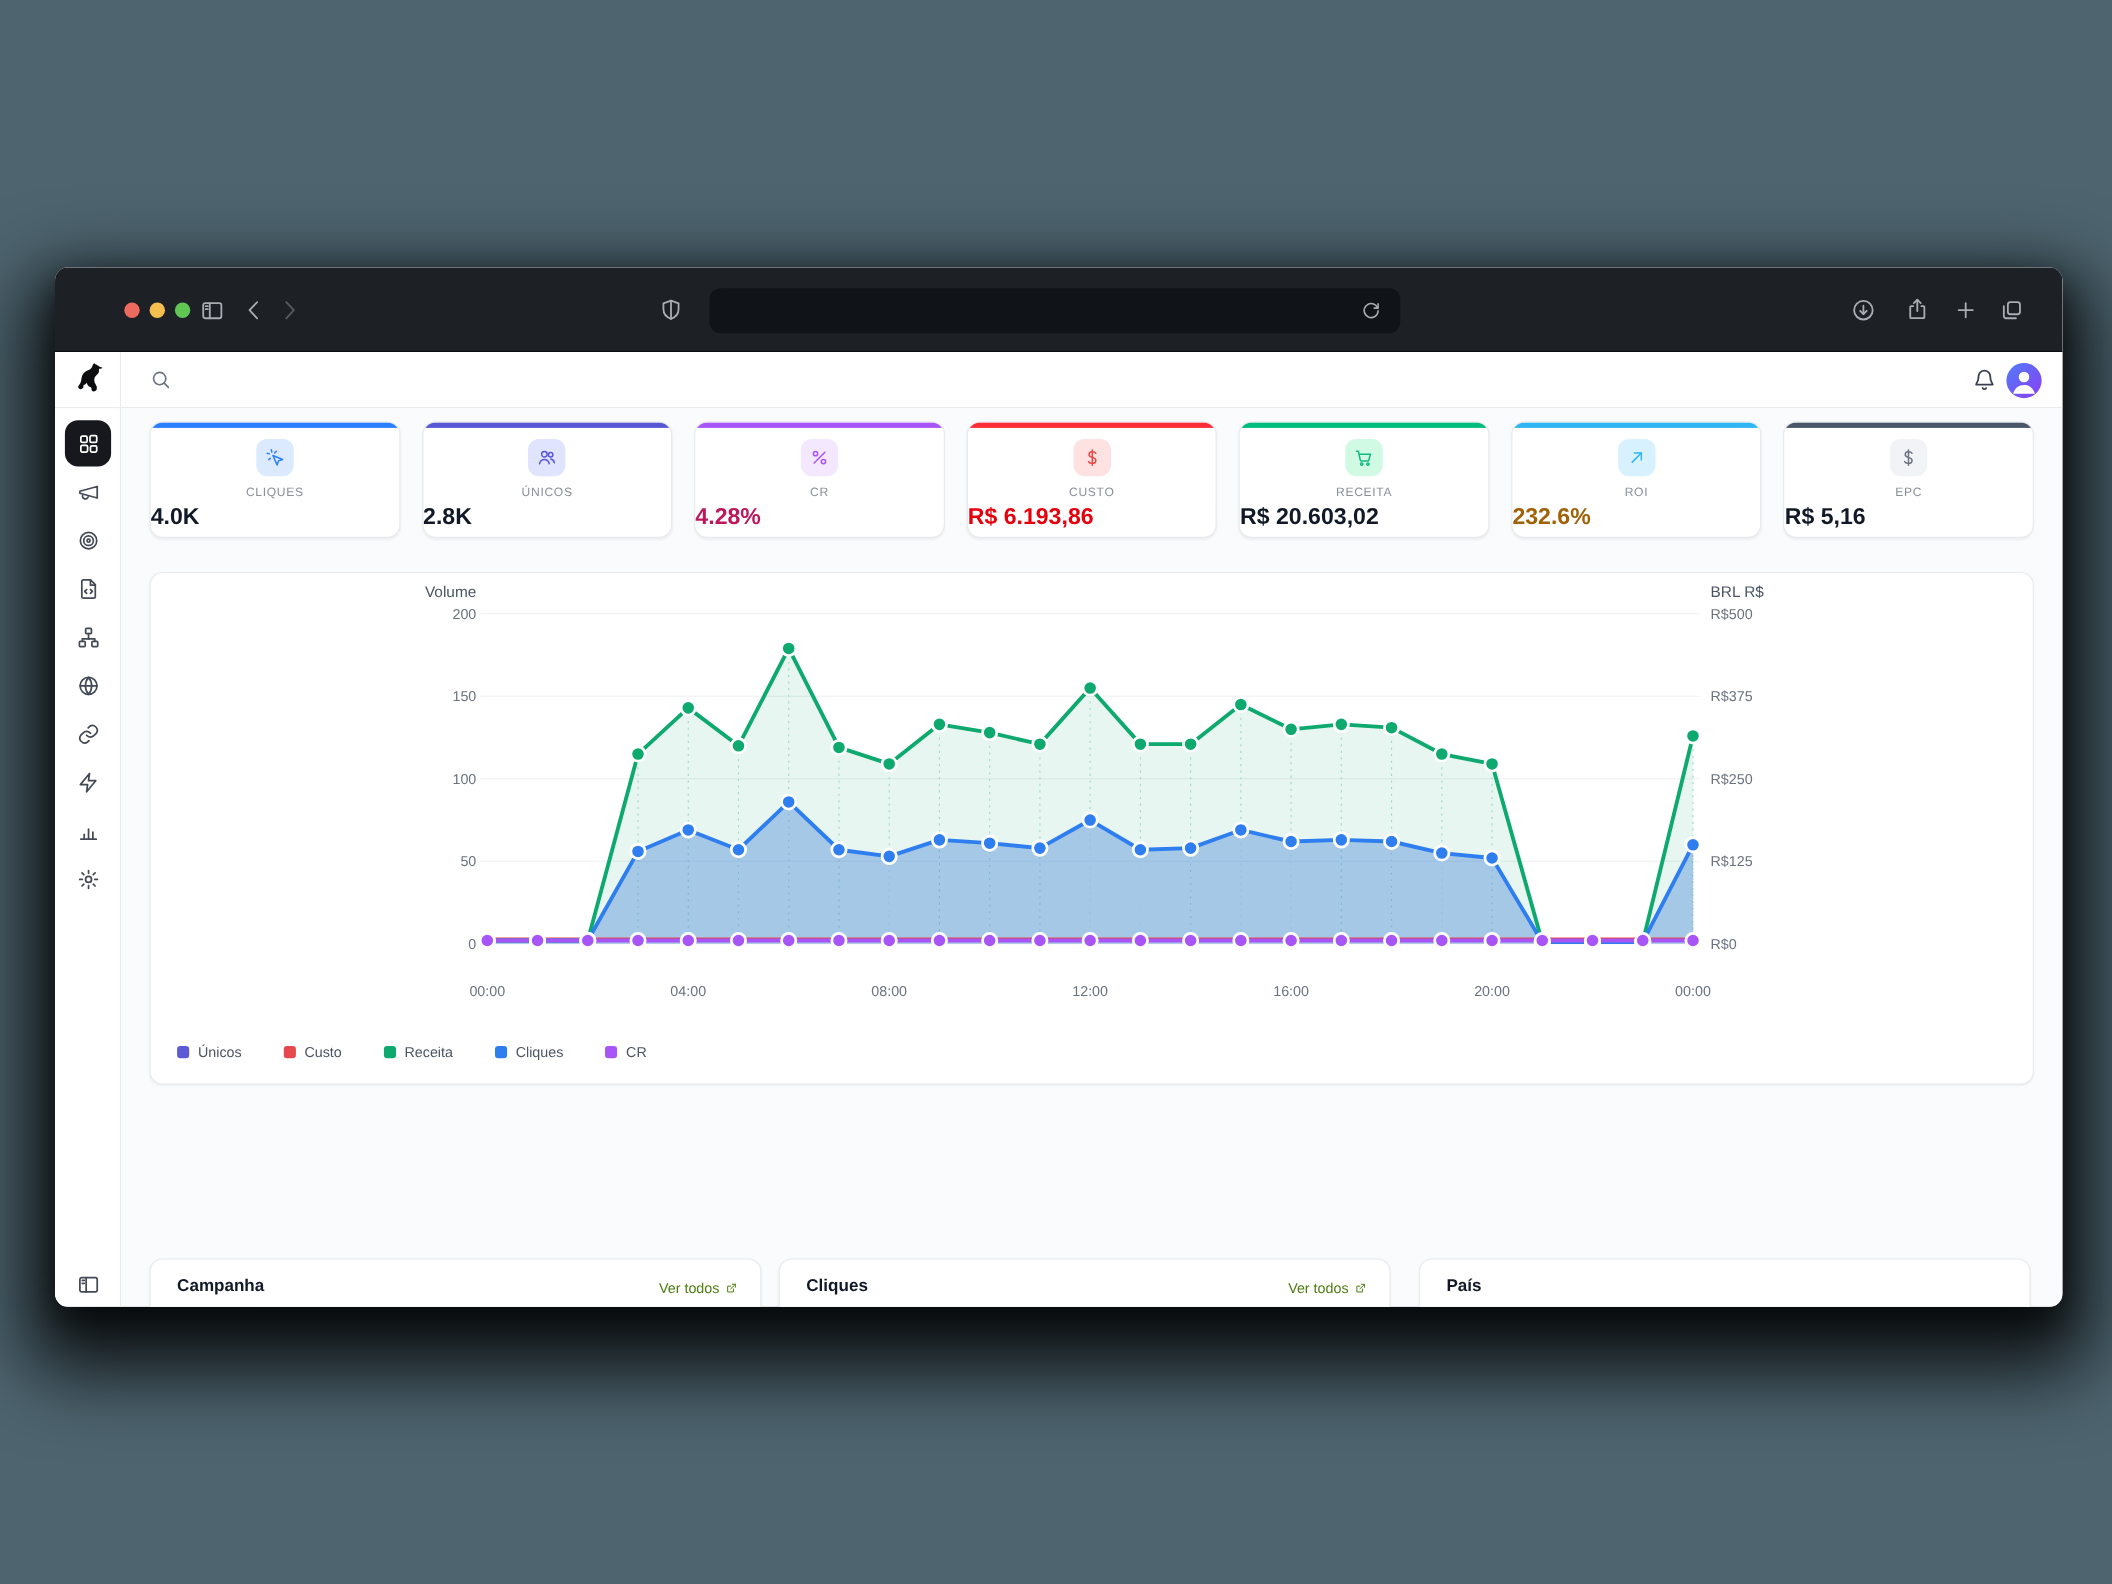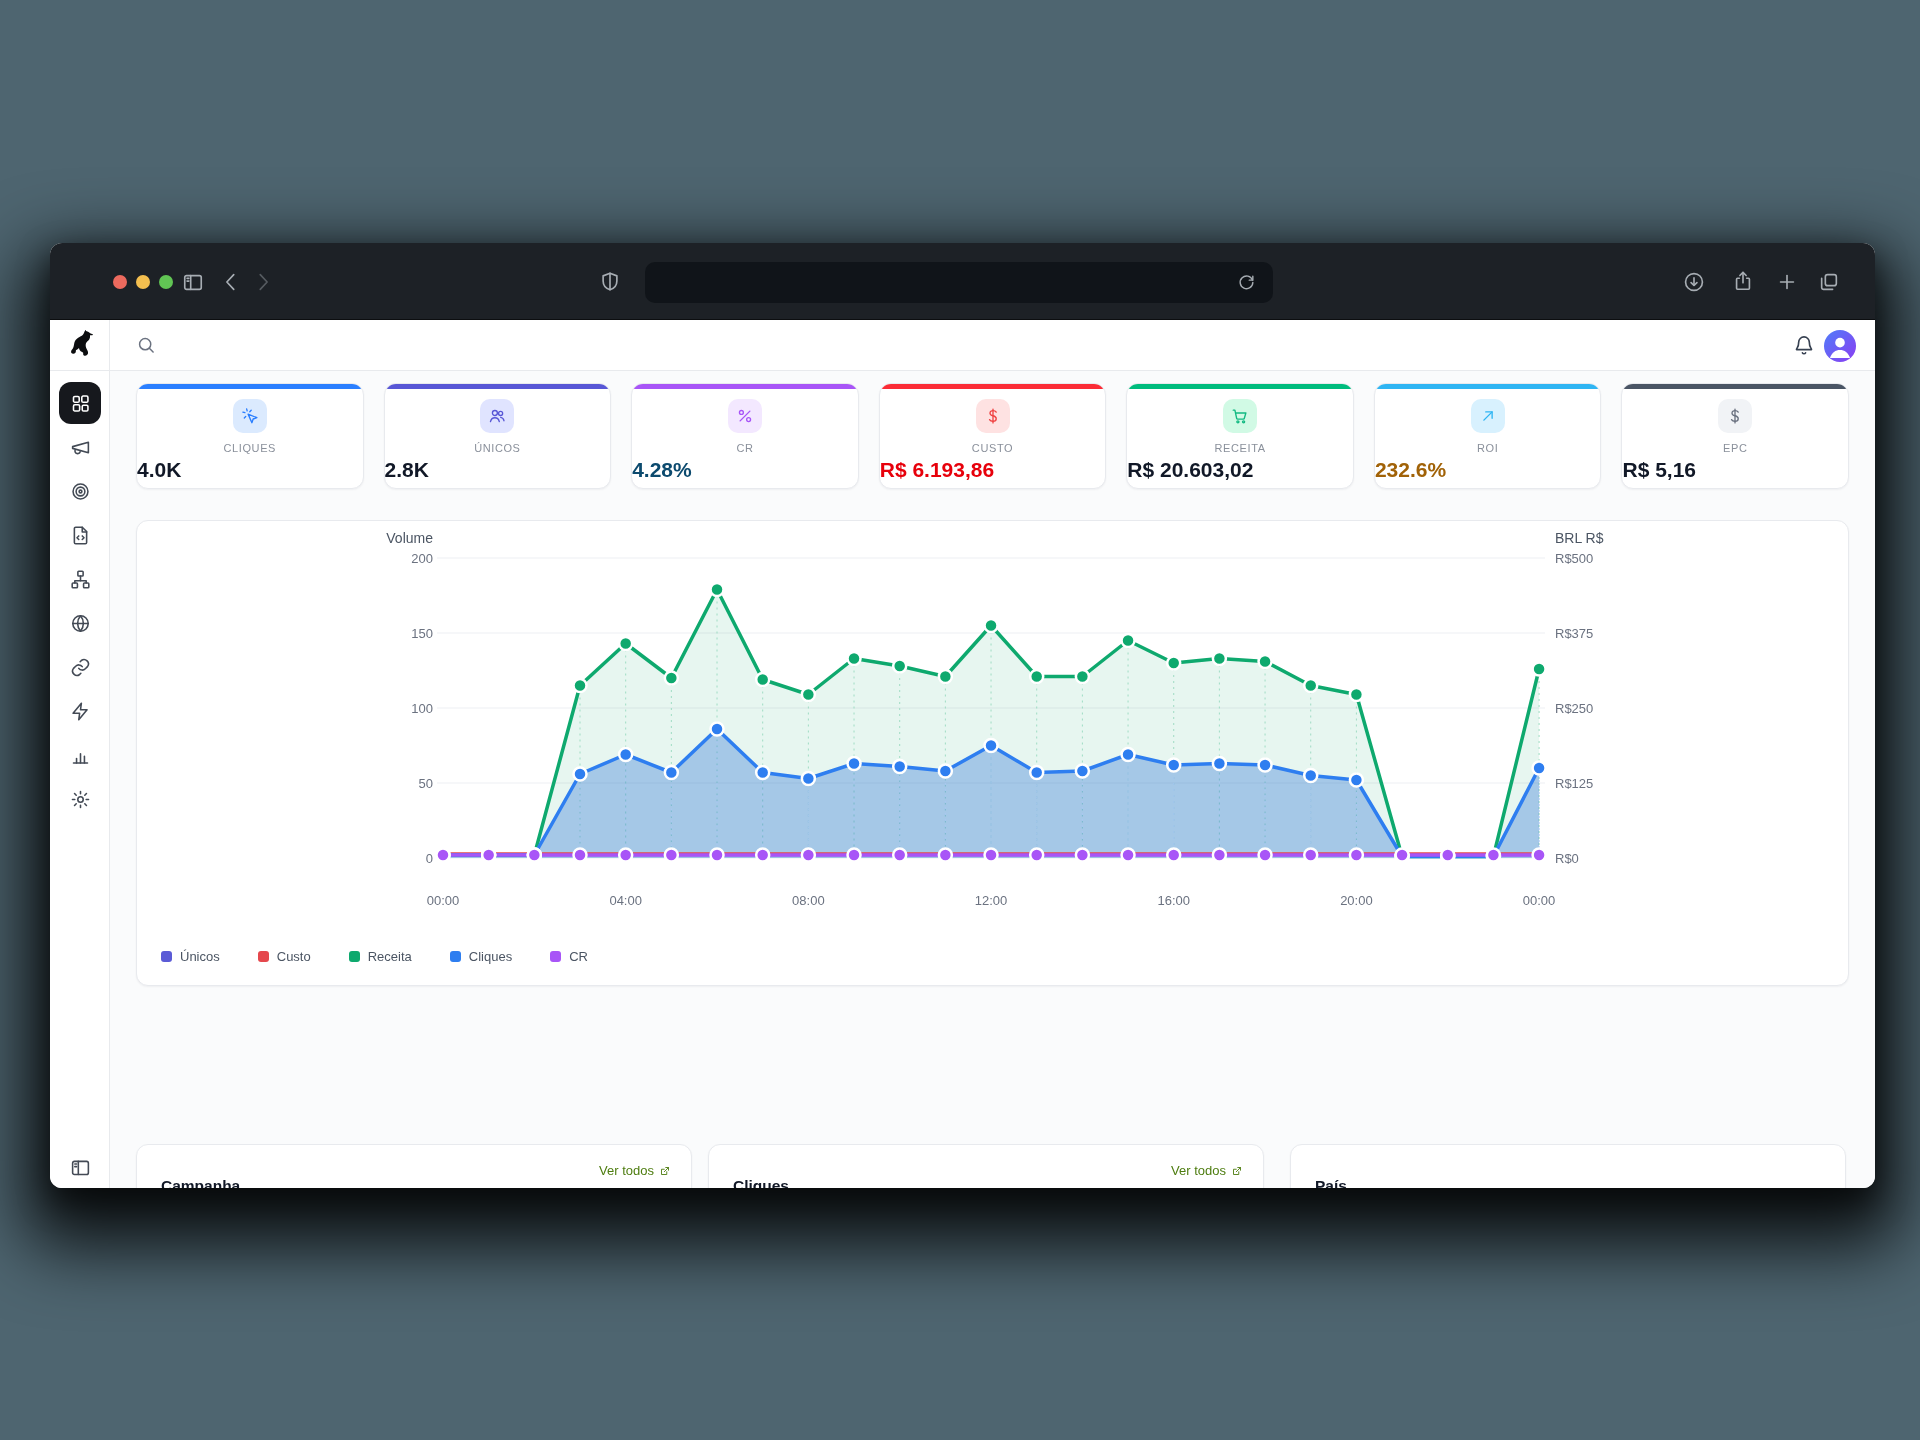--- a/index.html
+++ b/index.html
@@ -26,21 +26,21 @@
   .kpi .tile svg{width:18px;height:18px;}
   .kpi .lbl{position:absolute;top:58px;width:100%;text-align:center;font-size:11px;letter-spacing:.6px;color:#8a909b;}
   .kpi .val{position:absolute;top:74px;width:100%;font-size:21px;font-weight:700;color:#111827;}
   .chart-card{position:absolute;left:26px;top:149px;width:1713px;height:466px;background:#fff;border:1px solid #e8eaee;border-radius:12px;box-shadow:0 1px 2px rgba(16,24,40,.05);}
   .chart-card svg.plot{position:absolute;left:0;top:0;width:1713px;height:466px;}
   .legend{position:absolute;left:24px;top:428px;display:flex;gap:38px;align-items:center;}
   .legend .li{display:flex;align-items:center;gap:8px;font-size:13px;color:#4b5563;}
   .legend .dot{width:11px;height:11px;border-radius:3px;}
   .tables{position:absolute;left:0;top:0;width:100%;height:100%;}
   .tcard{position:absolute;top:773px;width:556px;height:178px;background:#fff;border:1px solid #e8eaee;border-radius:12px;box-shadow:0 1px 2px rgba(16,24,40,.05);overflow:hidden;}
-  .tcard .ttitle{position:absolute;left:24px;top:16px;font-size:15.5px;font-weight:700;color:#111827;margin-top:16px;}
+  .tcard .ttitle{position:absolute;left:24px;top:16px;font-size:15.5px;font-weight:700;color:#111827;}
   .tcard .tlink{position:absolute;right:20px;top:18px;font-size:13px;color:#4d7c0f;display:flex;align-items:center;gap:5px;cursor:pointer;}
   .tcard .tlink svg{width:12px;height:12px;}
   .avatar{position:absolute;width:32px;height:32px;border-radius:50%;background:linear-gradient(135deg,#4f7df9,#8b3df2);overflow:hidden;}
 </style>
 </head>
 <body>
 
 <div class="window">
 
   <div class="toolbar">
@@ -245,21 +245,21 @@
         <div class="kpi">
           <div class="accent" style="background:#a855f7"></div>
           <div class="tile" style="background:#f3e8ff;color:#a855f7">
             <svg viewBox="0 0 24 24" fill="none" stroke="currentColor" stroke-width="1.8" stroke-linecap="round" stroke-linejoin="round">
               <path d="M18.5 5.5l-13 13"></path>
               <circle cx="7.2" cy="7.2" r="2.6"></circle>
               <circle cx="16.8" cy="16.8" r="2.6"></circle>
             </svg>
           </div>
           <div class="lbl">CR</div>
-          <div class="val" style="color:#0c4a6e">4.28%</div>
+          <div class="val" style="color:#be185d">4.28%</div>
         </div>
         <div class="kpi">
           <div class="accent" style="background:#fb2c36"></div>
           <div class="tile" style="background:#fee2e2;color:#ef4444">
             <svg viewBox="0 0 24 24" fill="none" stroke="currentColor" stroke-width="1.8" stroke-linecap="round" stroke-linejoin="round">
               <path d="M12 2.8v18.4"></path>
               <path d="M16.3 6.8c-.8-1.3-2.3-2-4.2-2-2.4 0-4.1 1.3-4.1 3.4s1.9 2.9 4.1 3.5c2.5.7 4.2 1.6 4.2 3.8s-1.9 3.5-4.4 3.5c-2 0-3.7-.8-4.5-2.2"></path>
             </svg>
           </div>
           <div class="lbl">CUSTO</div>

